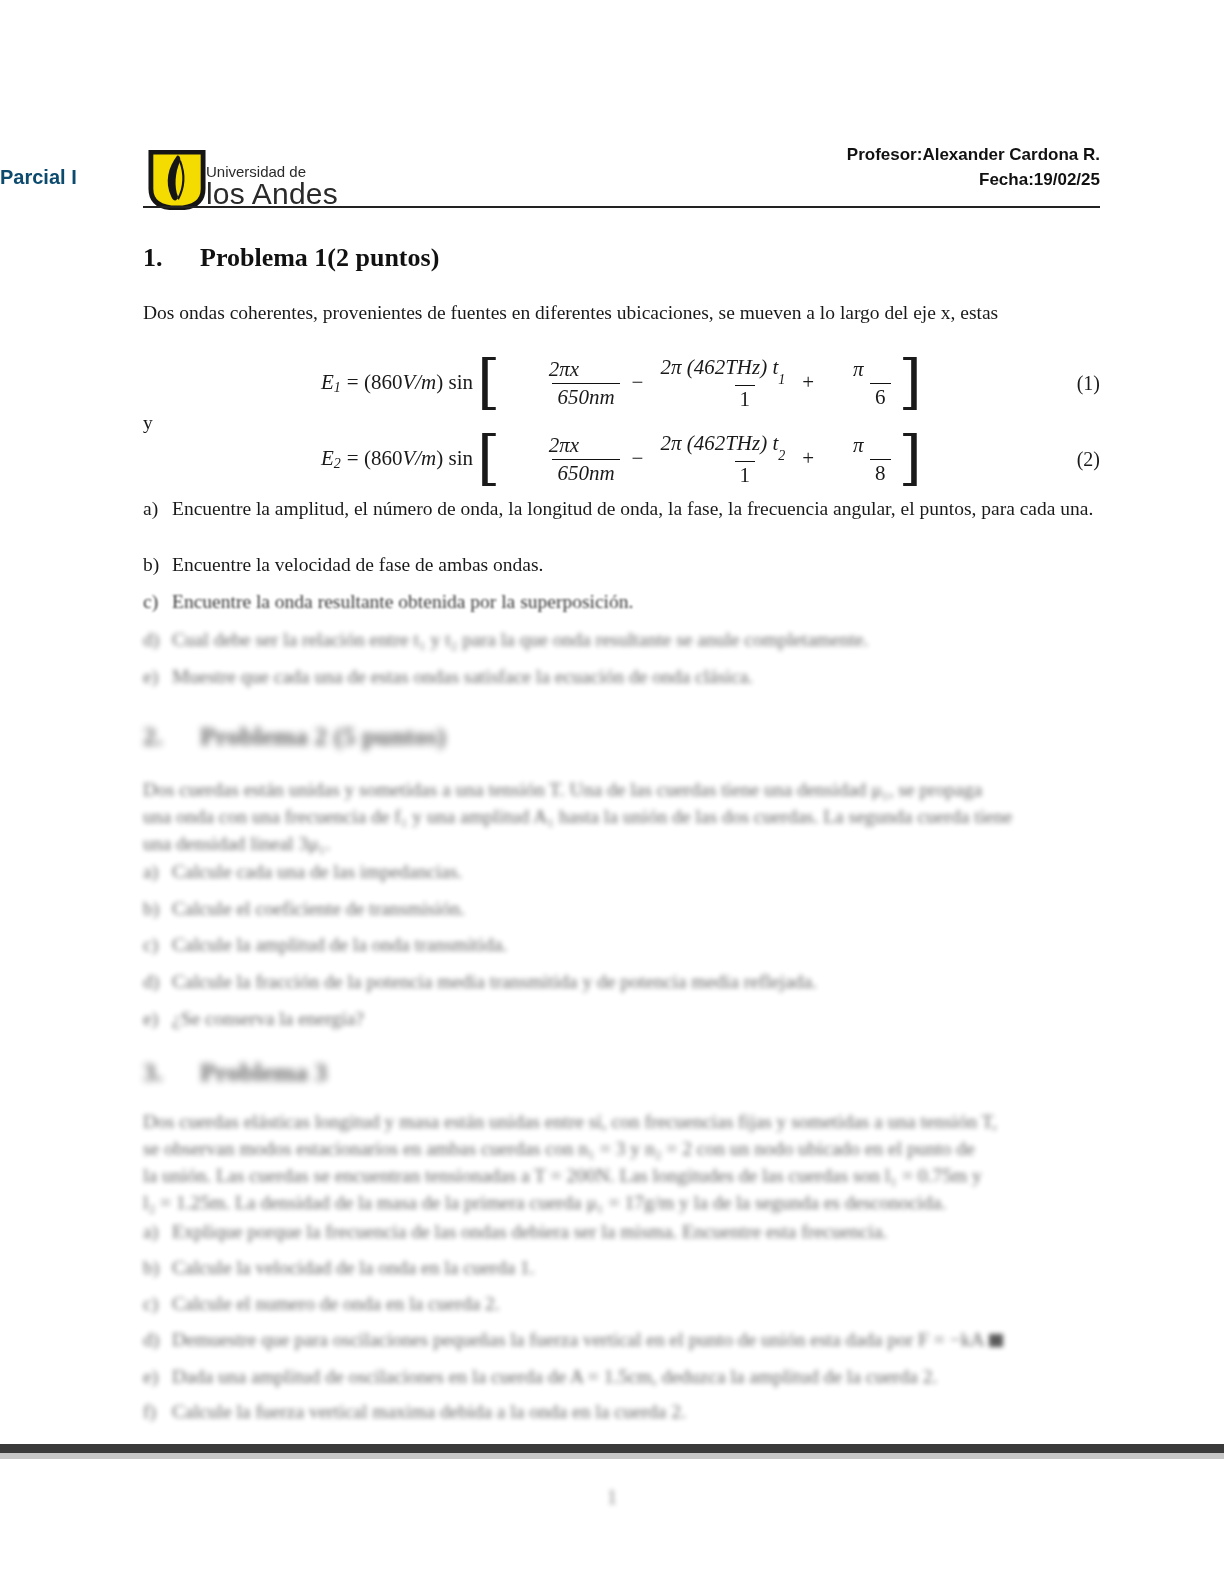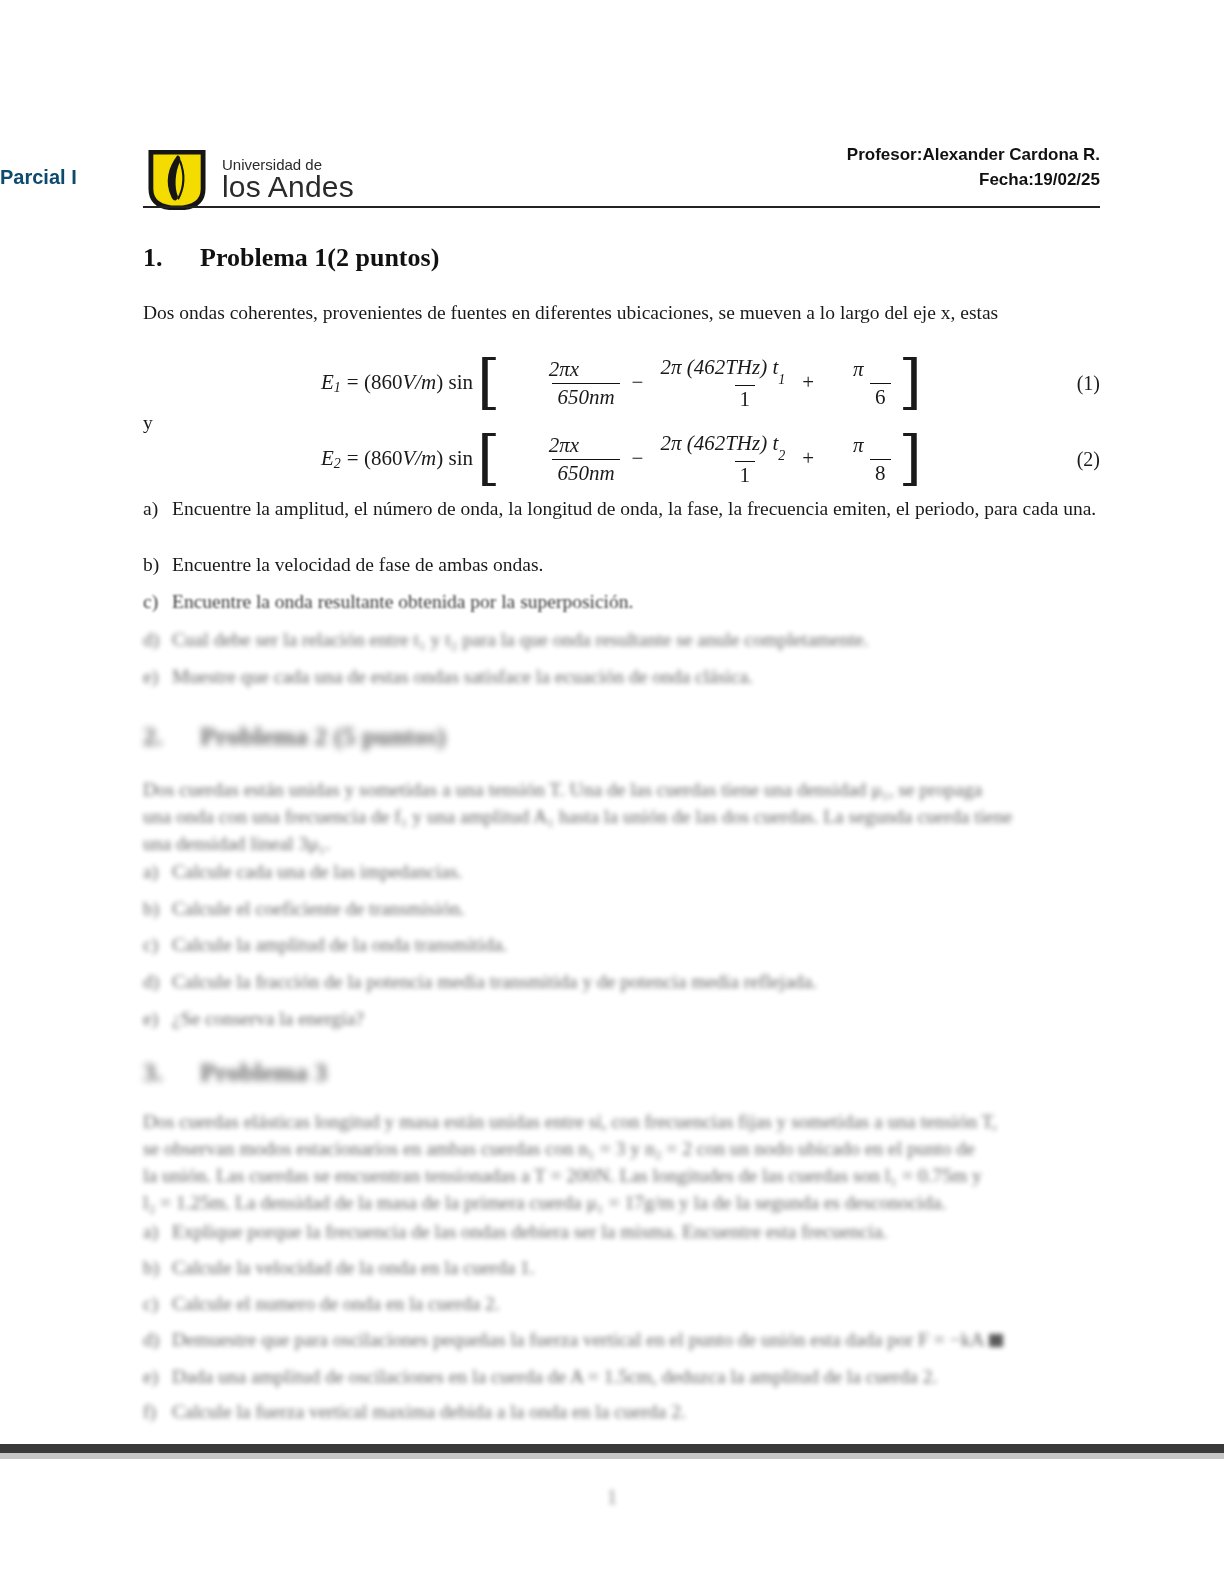--- a/index.html
+++ b/index.html
@@ -5,21 +5,21 @@
   * { margin:0; padding:0; box-sizing:border-box; }
   html,body { background:#ffffff; }
   body {
     width:1224px; height:1584px; position:relative; overflow:hidden;
     font-family:"Liberation Serif", serif; color:#1a1a1a;
   }
   .abs { position:absolute; }
   .content { left:143px; width:957px; }
 
   
-  .logo-wrap { left:148px; top:150px; display:flex; align-items:center; gap:16px; }
+  .logo-wrap { left:148px; top:150px; display:flex; align-items:flex-end; gap:0; }
   .logo-text { font-family:"Liberation Sans", sans-serif; color:#2a2a2a; line-height:1.02; }
   .logo-line1 { font-size:15px; }
   .logo-line2 { font-size:30px; letter-spacing:.2px; }
   .header-center { left:0; right:0; top:166px; 
     font-family:"Liberation Sans", sans-serif; font-weight:bold; font-size:20px; color:#0c4a6e; }
   .header-right { right:124px; top:143px; text-align:right;
     font-family:"Liberation Sans", sans-serif; font-size:17px; color:#111; line-height:1.45;font-weight:bold; }
   .header-rule { left:143px; top:206px; width:957px; height:2px; background:#222; }
 
   
@@ -139,21 +139,21 @@
         <span class="num mi">π</span>
         <span class="den mu">8</span>
       </span>
     <span class="bracket rb">]</span>
   </div>
   <span class="eq-label">(2)</span>
 </div>
 
 <div class="abs content item" style="top:495px">
   <span class="item-label">a)</span>
-  <span class="item-text">Encuentre la amplitud, el número de onda, la longitud de onda, la fase, la frecuencia emiten, el periodo, para cada una.</span>
+  <span class="item-text">Encuentre la amplitud, el número de onda, la longitud de onda, la fase, la frecuencia angular, el puntos, para cada una.</span>
 </div>
 <div class="abs content item" style="top:551px">
   <span class="item-label">b)</span>
   <span class="item-text">Encuentre la velocidad de fase de ambas ondas.</span>
 </div>
 <div class="abs content item b1" style="top:588px">
   <span class="item-label">c)</span>
   <span class="item-text">Encuentre la onda resultante obtenida por la superposición.</span>
 </div>
 <div class="abs content item b2" style="top:626px">

